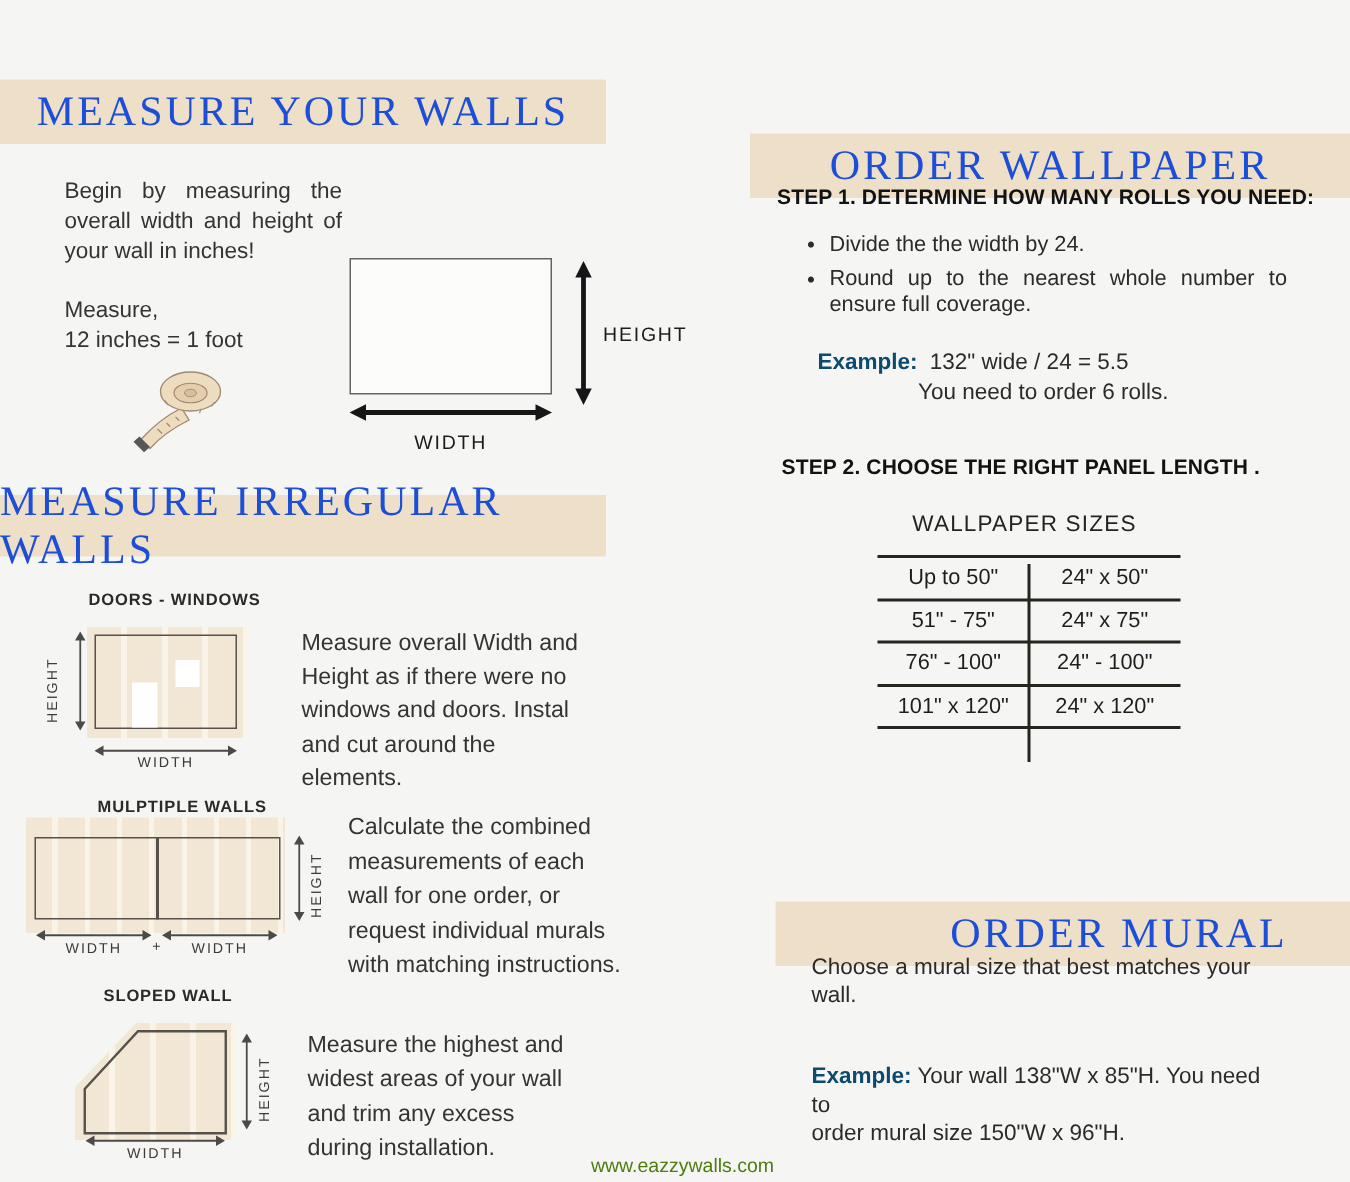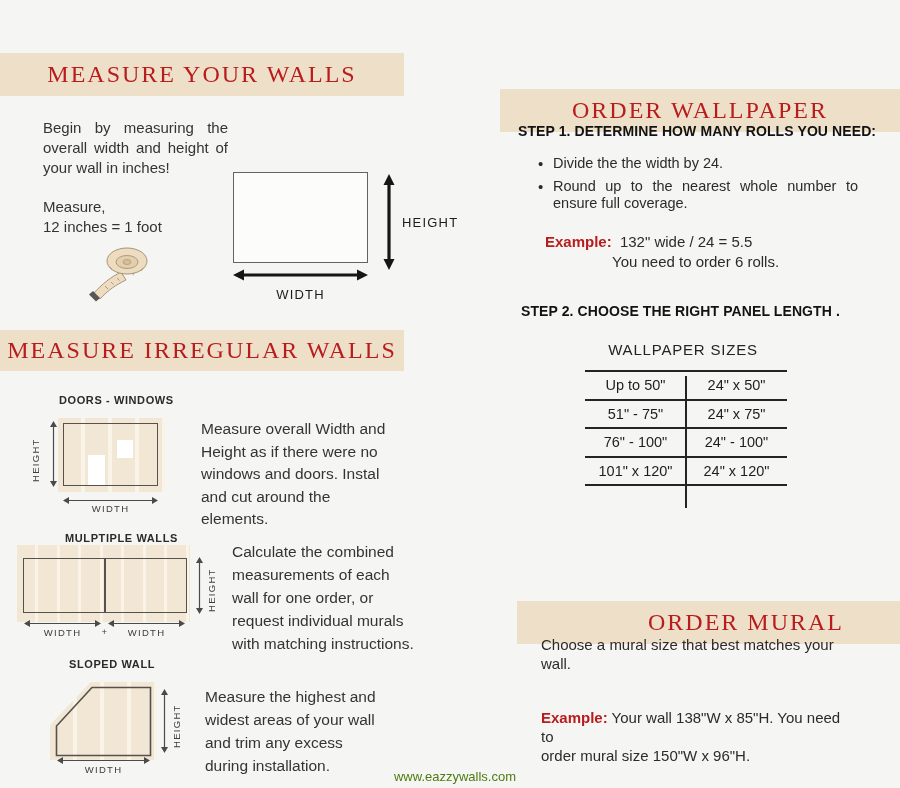--- a/index.html
+++ b/index.html
@@ -4,22 +4,22 @@
 <style>
   html,body { margin:0; padding:0; }
   body { background:#e9e9e8; font-family:"Liberation Sans", sans-serif; }
   .canvas {
     position:relative; width:900px; height:788px; margin:0 auto;
     background:#f5f5f4; overflow:hidden; color:#2e2c29;
   }
   .abs { position:absolute; }
   .banner { background:#eedfc9; display:flex; align-items:center; justify-content:center; }
   .banner span {
-    font-family:"Liberation Serif", serif; font-size:24px; letter-spacing:2px;
-    color:#b91c1c; font-weight:400;
+    font-family:"Liberation Serif", serif; font-size:28px; letter-spacing:2px;
+    color:#1d4ed8; font-weight:400;
   }
   .body-txt { font-size:15px; line-height:20px; color:#343434; }
   .pre { white-space:pre-line; }
   .just { text-align:justify; }
   .mini-head { font-size:11px; font-weight:700; letter-spacing:0.6px; color:#2b2a27; }
   .dim-label { font-size:9.5px; letter-spacing:1.3px; color:#3f3b36; font-weight:500; }
   .vlabel { writing-mode:vertical-rl; transform:rotate(180deg); }
   .big-label { font-size:13px; letter-spacing:1.2px; color:#1c1c1c; }
   .stripes {
     background:repeating-linear-gradient(to right,#f2e7d5 0 23px,#f9f3e8 23px 27px);
@@ -34,21 +34,21 @@
   ul.bullets li { position:relative; padding-left:17px; font-size:14.5px; line-height:17.5px; color:#2d2b28; margin-bottom:5px; }
   ul.bullets li::before { content:"•"; position:absolute; left:2px; top:0; font-size:15px; }
   .sizes-table { width:202px; }
   .t-head { display:flex; height:18px; }
   .t-head .c { flex:1; text-align:center; font-size:14px; color:#1e1e1e; }
   .t-row { display:flex; height:26.5px; border-top:2px solid #26241f; align-items:center; font-size:14.5px; color:#1e1e1e; }
   .t-row:last-child { border-bottom:2px solid #26241f; }
   .t-row .c { flex:1; text-align:center; }
   .t-vline { position:absolute; left:100px; top:6px; width:2px; height:132px; background:#26241f; }
   .tbl-title { font-size:15px; letter-spacing:0.8px; color:#232323; text-align:center; }
-  b.inl { font-weight:700; color:#b91c1c; }
+  b.inl { font-weight:700; color:#0c4a6e; }
   .footer { font-size:13px; color:#4d7c0f; text-align:center; }
 </style>
 </head>
 <body>
 
 <div class="canvas">
 
   <div class="banner abs" style="left:0; top:53px; width:404px; height:43px;">
     <span>MEASURE YOUR WALLS</span>
   </div>

